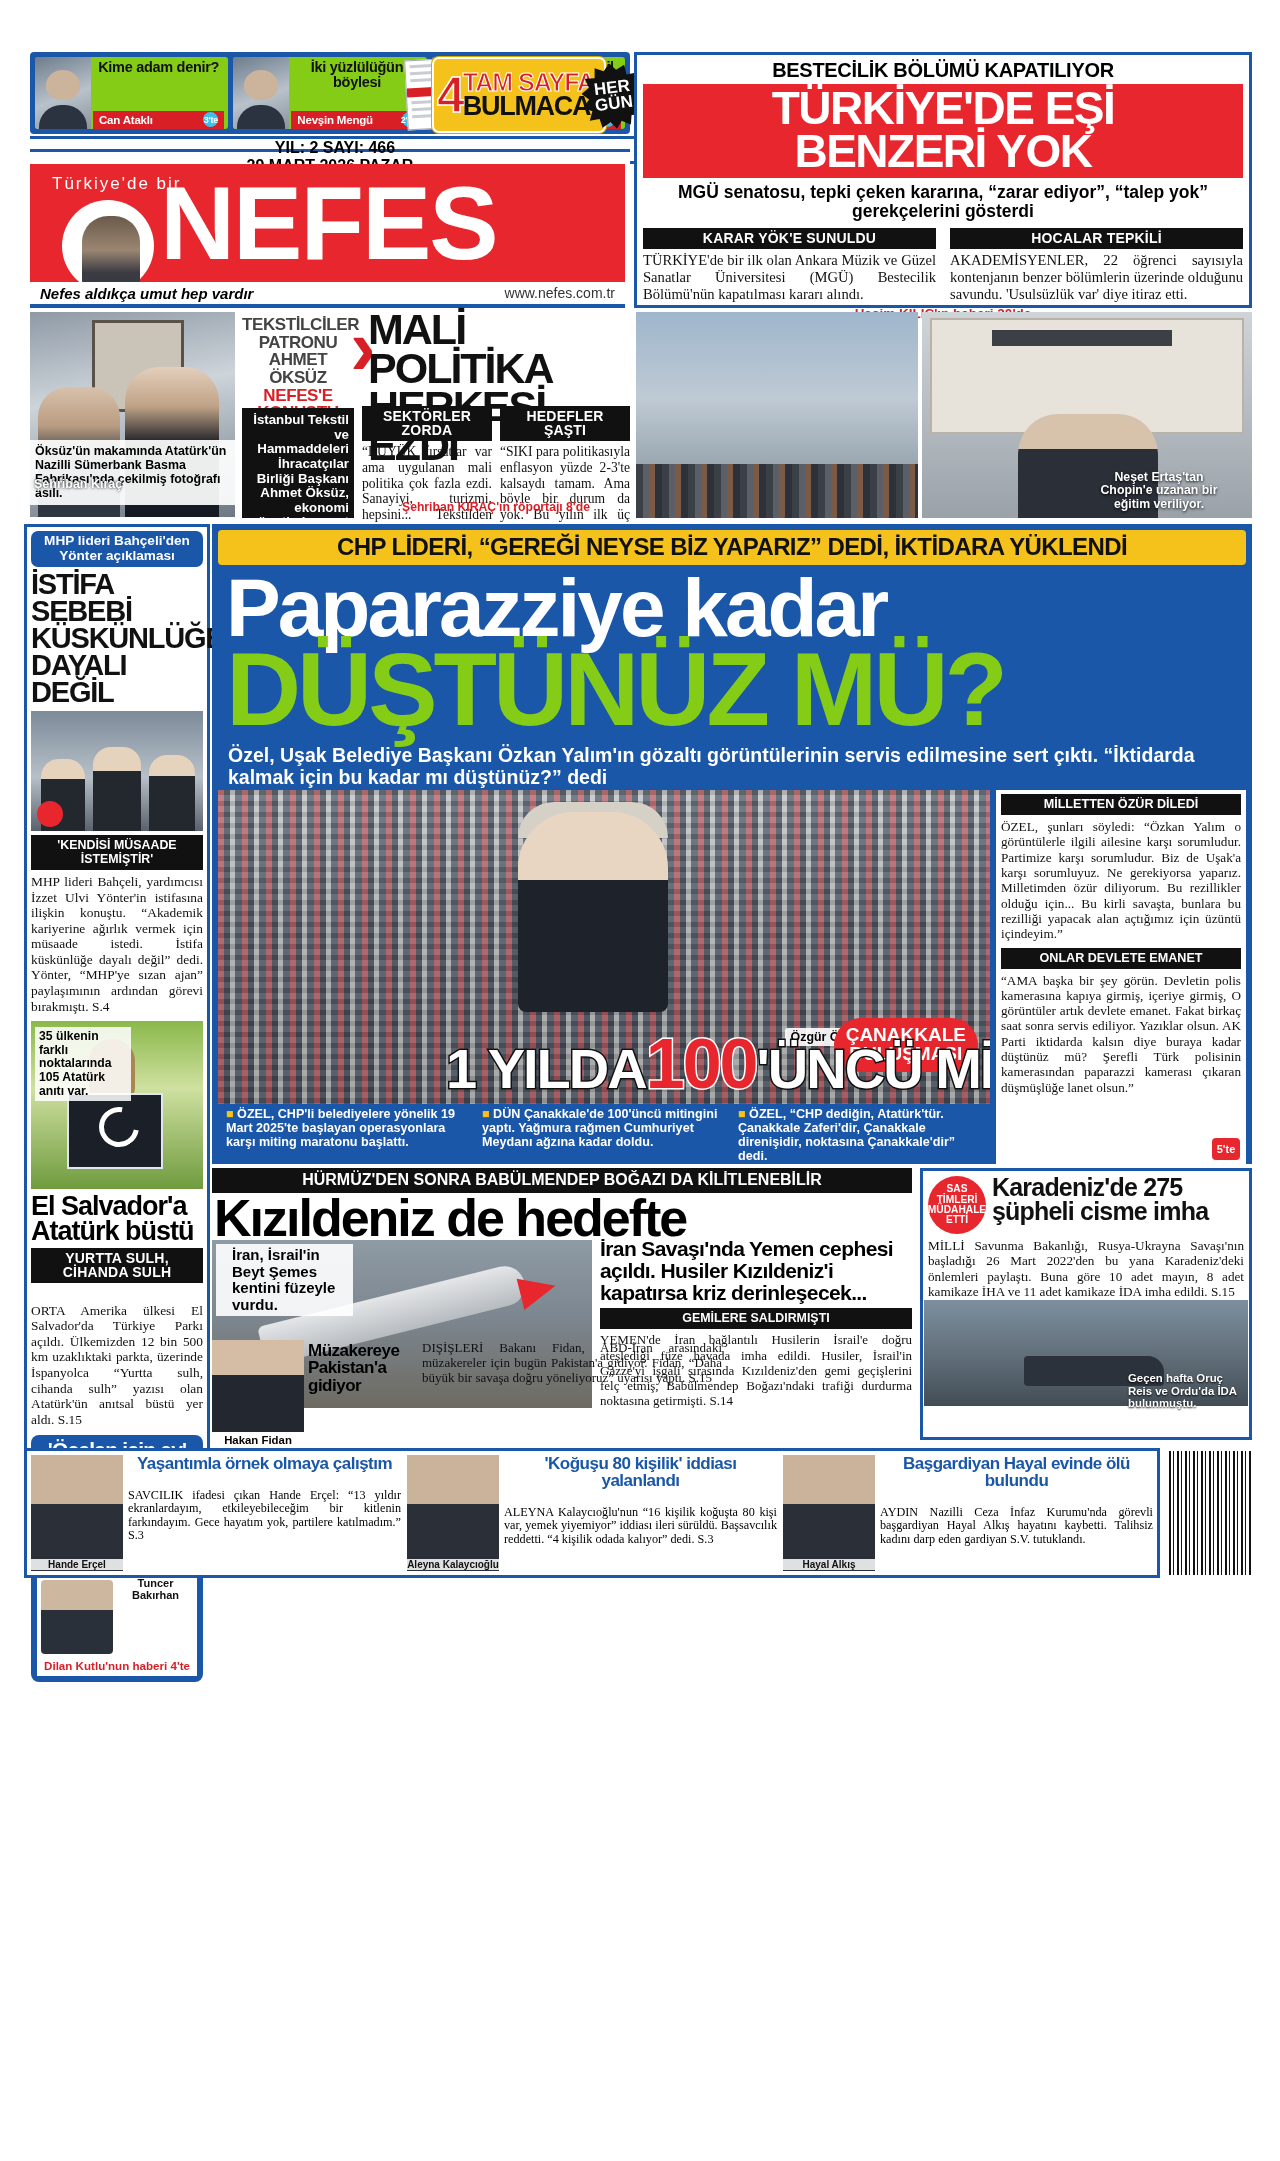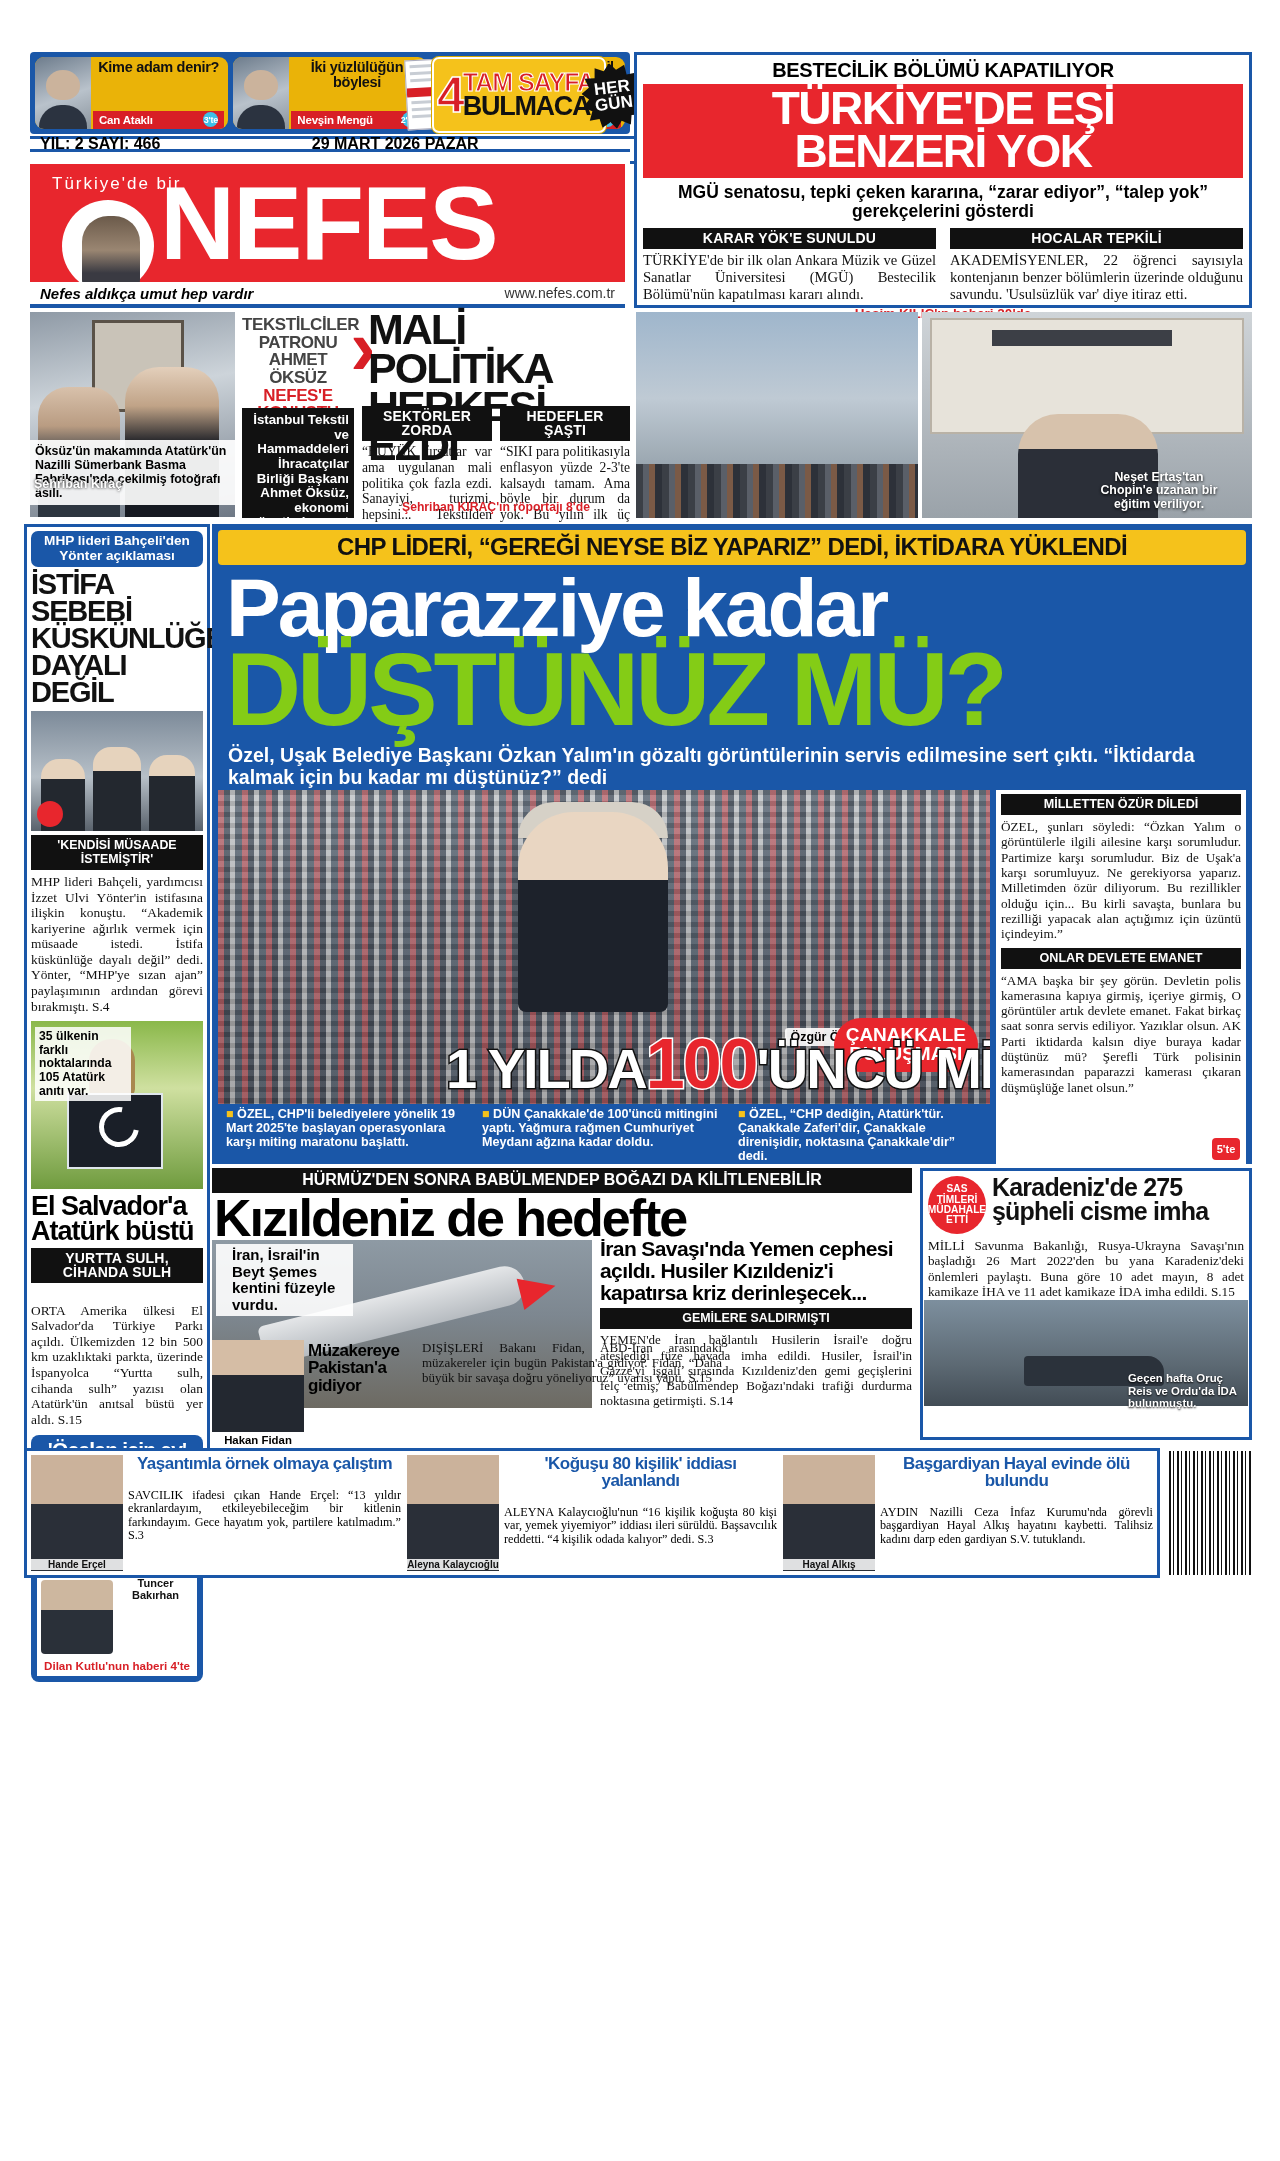--- a/index.html
+++ b/index.html
@@ -48,22 +48,22 @@
     left: 30px; top: 52px;
     width: 600px; height: 82px;
     background: #1a57a8;
     border-radius: 4px;
     padding: 5px;
     display: flex;
     gap: 5px;
   }
   .colcard {
     flex: 1;
-    background: #eab308;
-    border-radius: 9px;
+    background: #84cc16;
+    border-radius: 3px;
     position: relative;
     overflow: hidden;
     display: flex;
     justify-content: space-between;
   }
   .colphoto {
     width: 56px;
     background: linear-gradient(160deg,#6d7c8c,#b9c2cb 55%,#8a949d);
     position: relative;
     flex: none;
@@ -176,20 +176,21 @@
   
   .infobar {
     position: absolute;
     left: 30px; top: 136px;
     width: 600px; height: 16px;
     background: #fff;
     border-top: 3px solid #1a57a8;
     border-bottom: 3px solid #1a57a8;
     display: flex;
     align-items: center;
+    flex-direction: column;
   }
   .infobar .yil { font-weight: bold; font-size: 16px; padding-left: 10px; }
   .infobar .date { font-weight: bold; font-size: 16px; margin: 0 auto; }
   .pricebox {
     position: absolute;
     left: 630px; top: 136px;
     width: 195px; height: 28px;
     border-top: 3px solid #1a57a8;
     border-bottom: 3px solid #1a57a8;
     background: #fff;

